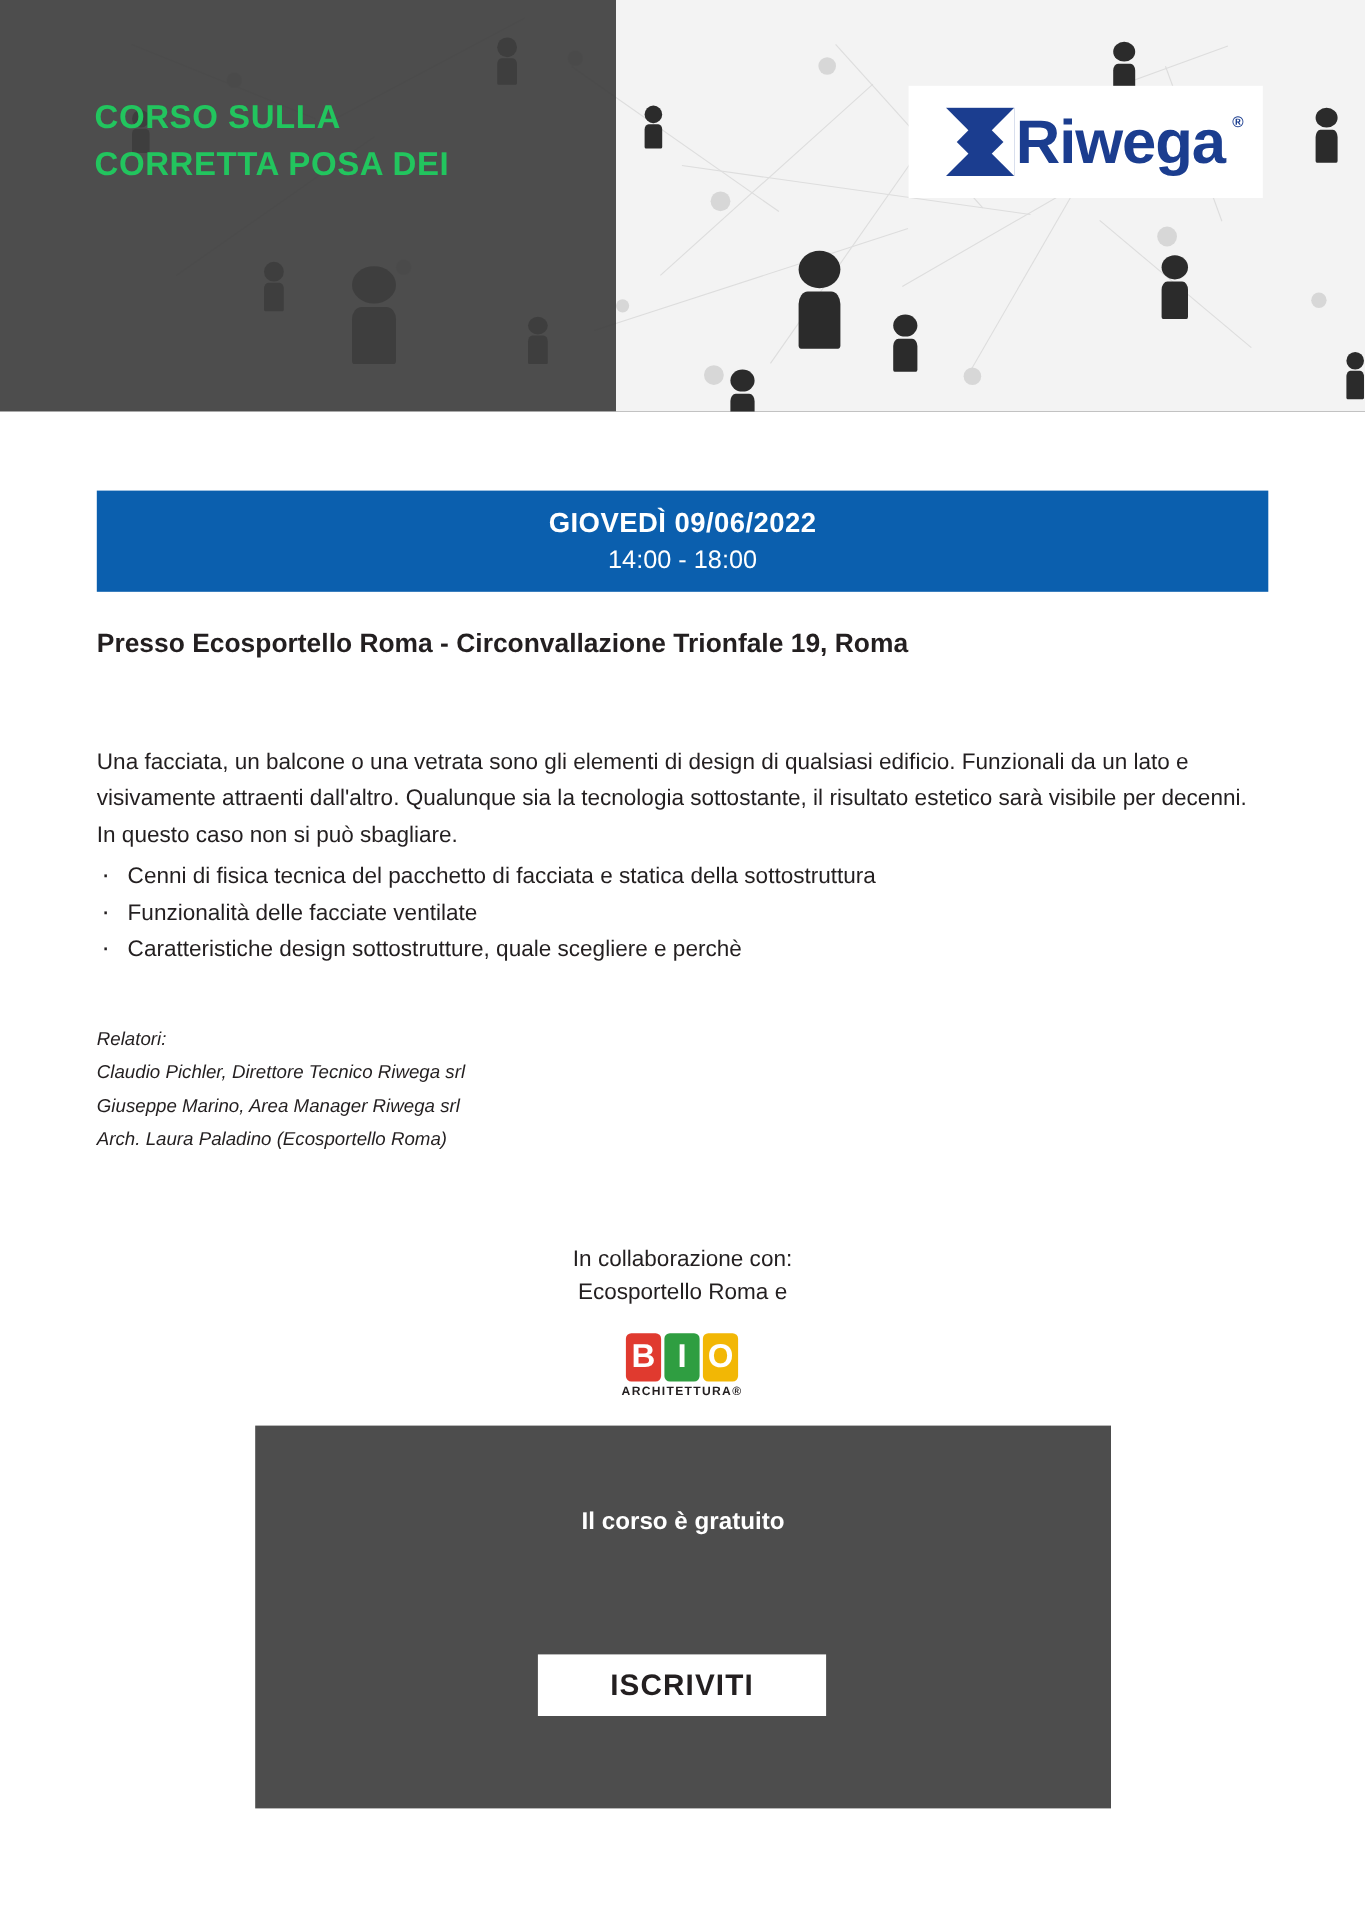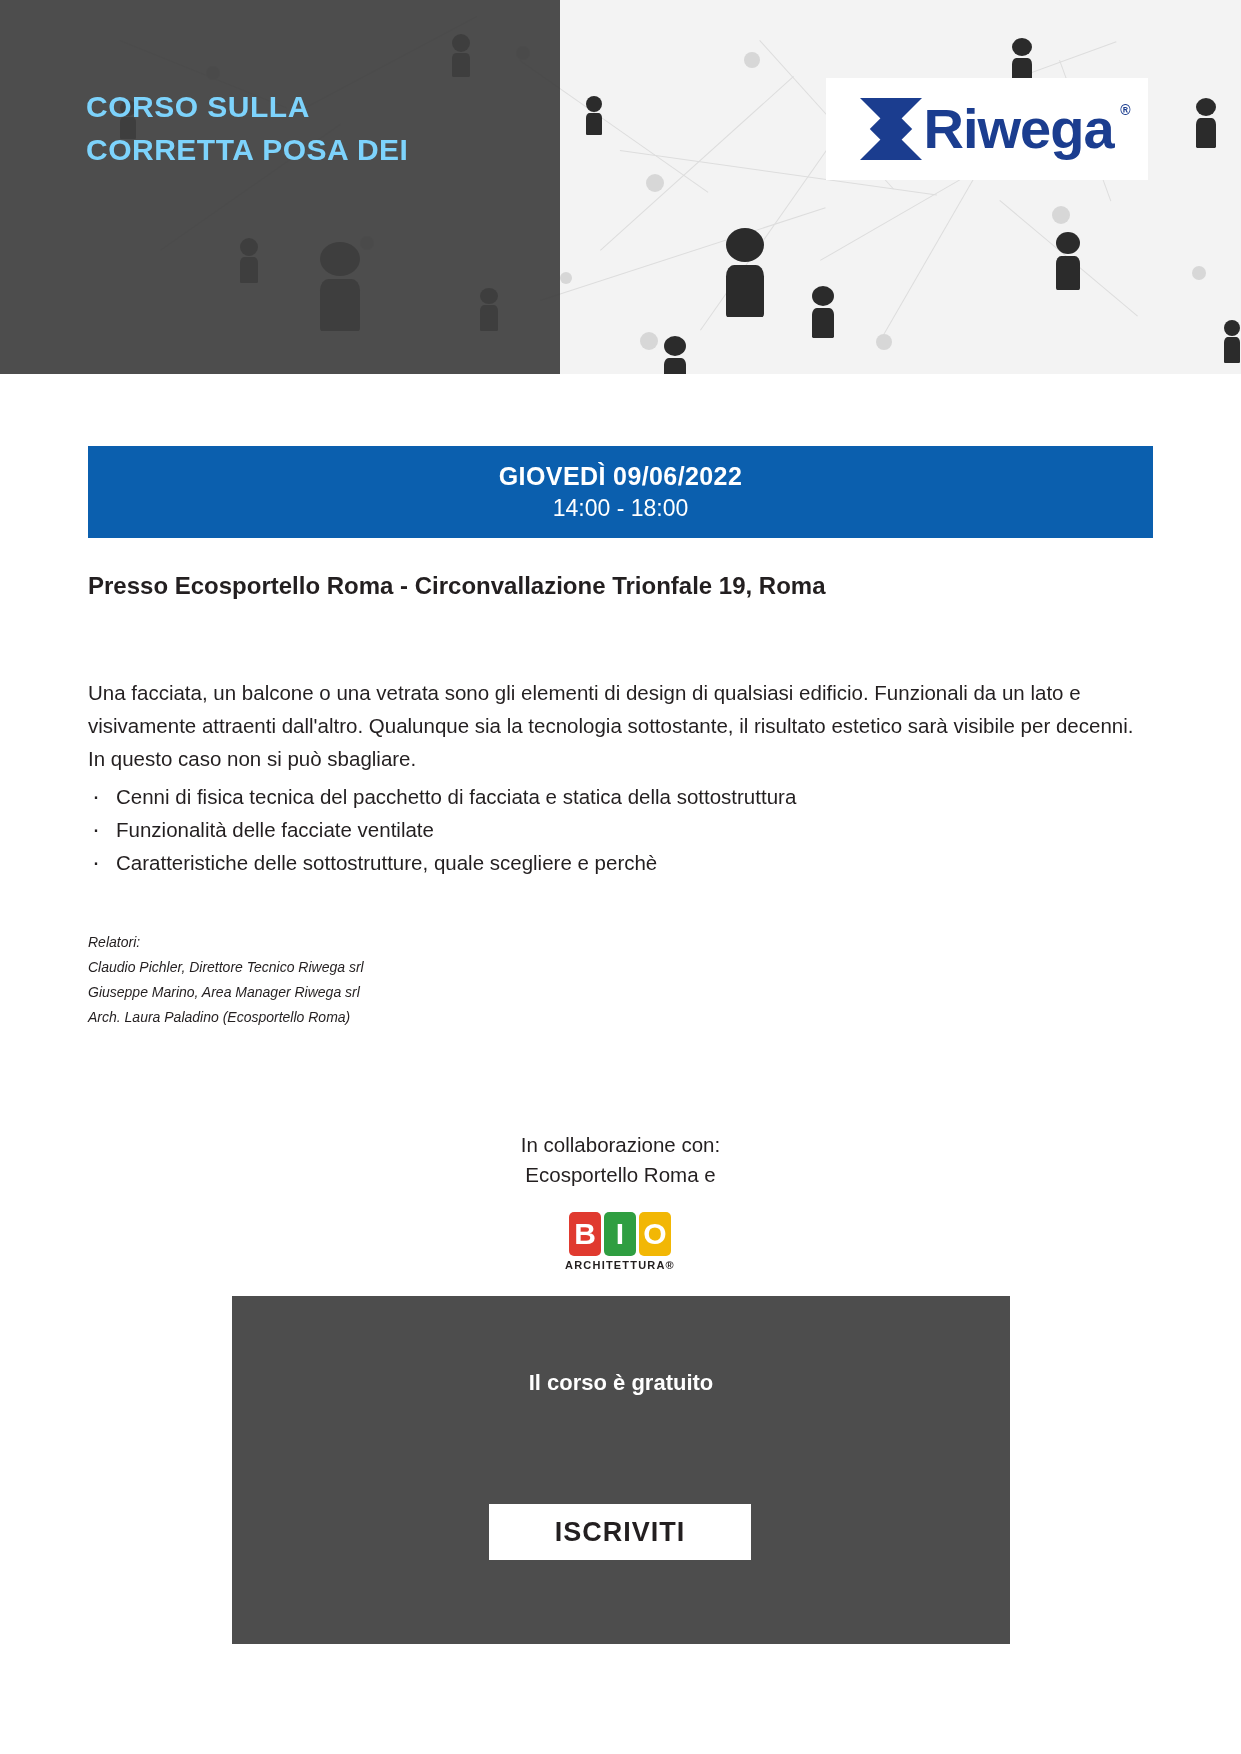--- a/index.html
+++ b/index.html
@@ -64,21 +64,21 @@
   }
   .hero-title {
     position: absolute;
     left: 86px;
     top: 86px;
     width: 440px;
     font-size: 30px;
     font-weight: bold;
     letter-spacing: 0.5px;
     line-height: 1.42;
-    color: #7dd3fc;
+    color: #22c55e;
     text-transform: uppercase;
   }
   .hero-title span { display: block; }
 
   
   .riwega-logo {
     position: absolute;
     left: 826px;
     top: 78px;
     width: 322px;
@@ -195,21 +195,21 @@
     left: 4px;
     top: -3px;
     font-size: 24px;
   }
 
   .speakers {
     position: absolute;
     left: 88px;
     top: 930px;
     width: 1065px;
-    font-size: 14px;
+    font-size: 17px;
     font-style: italic;
     line-height: 1.78;
     color: #231f20;
   }
 
   
   .collab {
     position: absolute;
     left: 0;
     top: 1130px;
@@ -400,21 +400,21 @@
   <div class="date-line2">14:00 - 18:00</div>
 </div>
 
 <div class="venue">Presso Ecosportello Roma - Circonvallazione Trionfale 19, Roma</div>
 
 <div class="body-text">
   <div>Una facciata, un balcone o una vetrata sono gli elementi di design di qualsiasi edificio. Funzionali da un lato e visivamente attraenti dall'altro. Qualunque sia la tecnologia sottostante, il risultato estetico sarà visibile per decenni. In questo caso non si può sbagliare.</div>
   <ul class="bullets">
     <li>Cenni di fisica tecnica del pacchetto di facciata e statica della sottostruttura</li>
     <li>Funzionalità delle facciate ventilate</li>
-    <li>Caratteristiche delle sottostrutture, quale scegliere e perchè</li>
+    <li>Caratteristiche design sottostrutture, quale scegliere e perchè</li>
   </ul>
 </div>
 
 <div class="speakers">
   <div>Relatori:</div>
   <div>Claudio Pichler, Direttore Tecnico Riwega srl</div>
   <div>Giuseppe Marino, Area Manager Riwega srl</div>
   <div>Arch. Laura Paladino (Ecosportello Roma)</div>
 </div>
 

